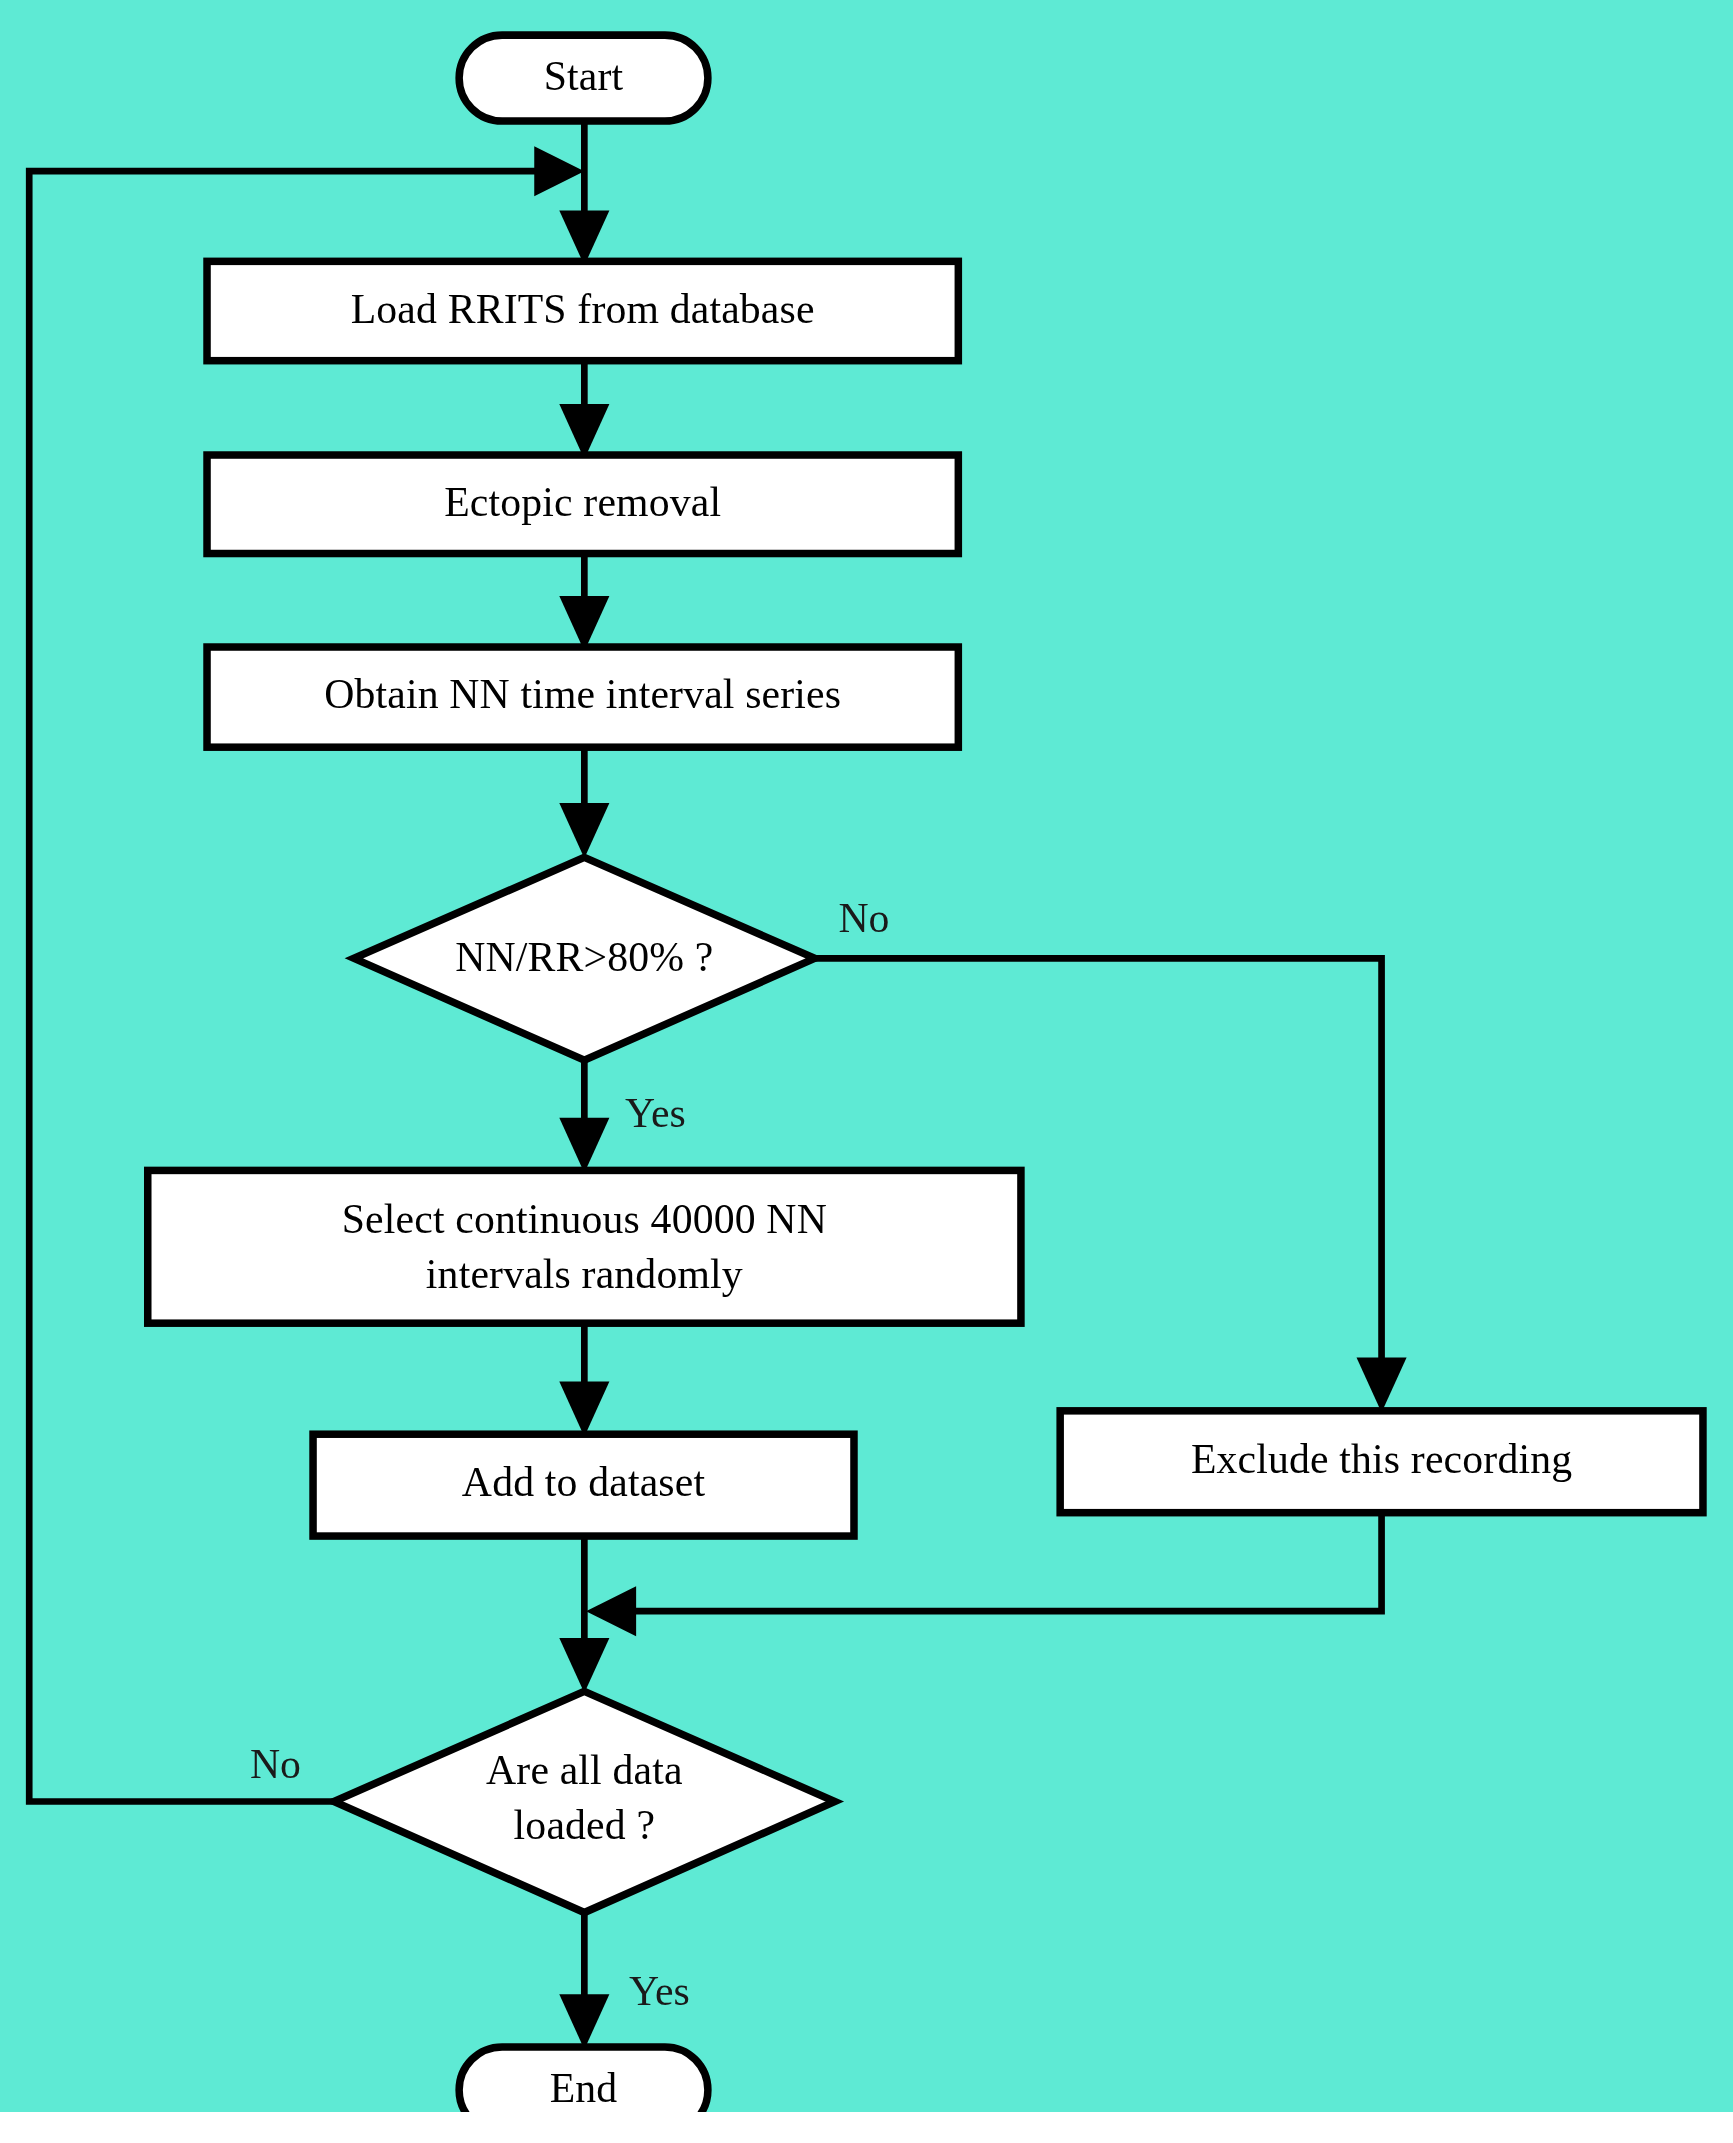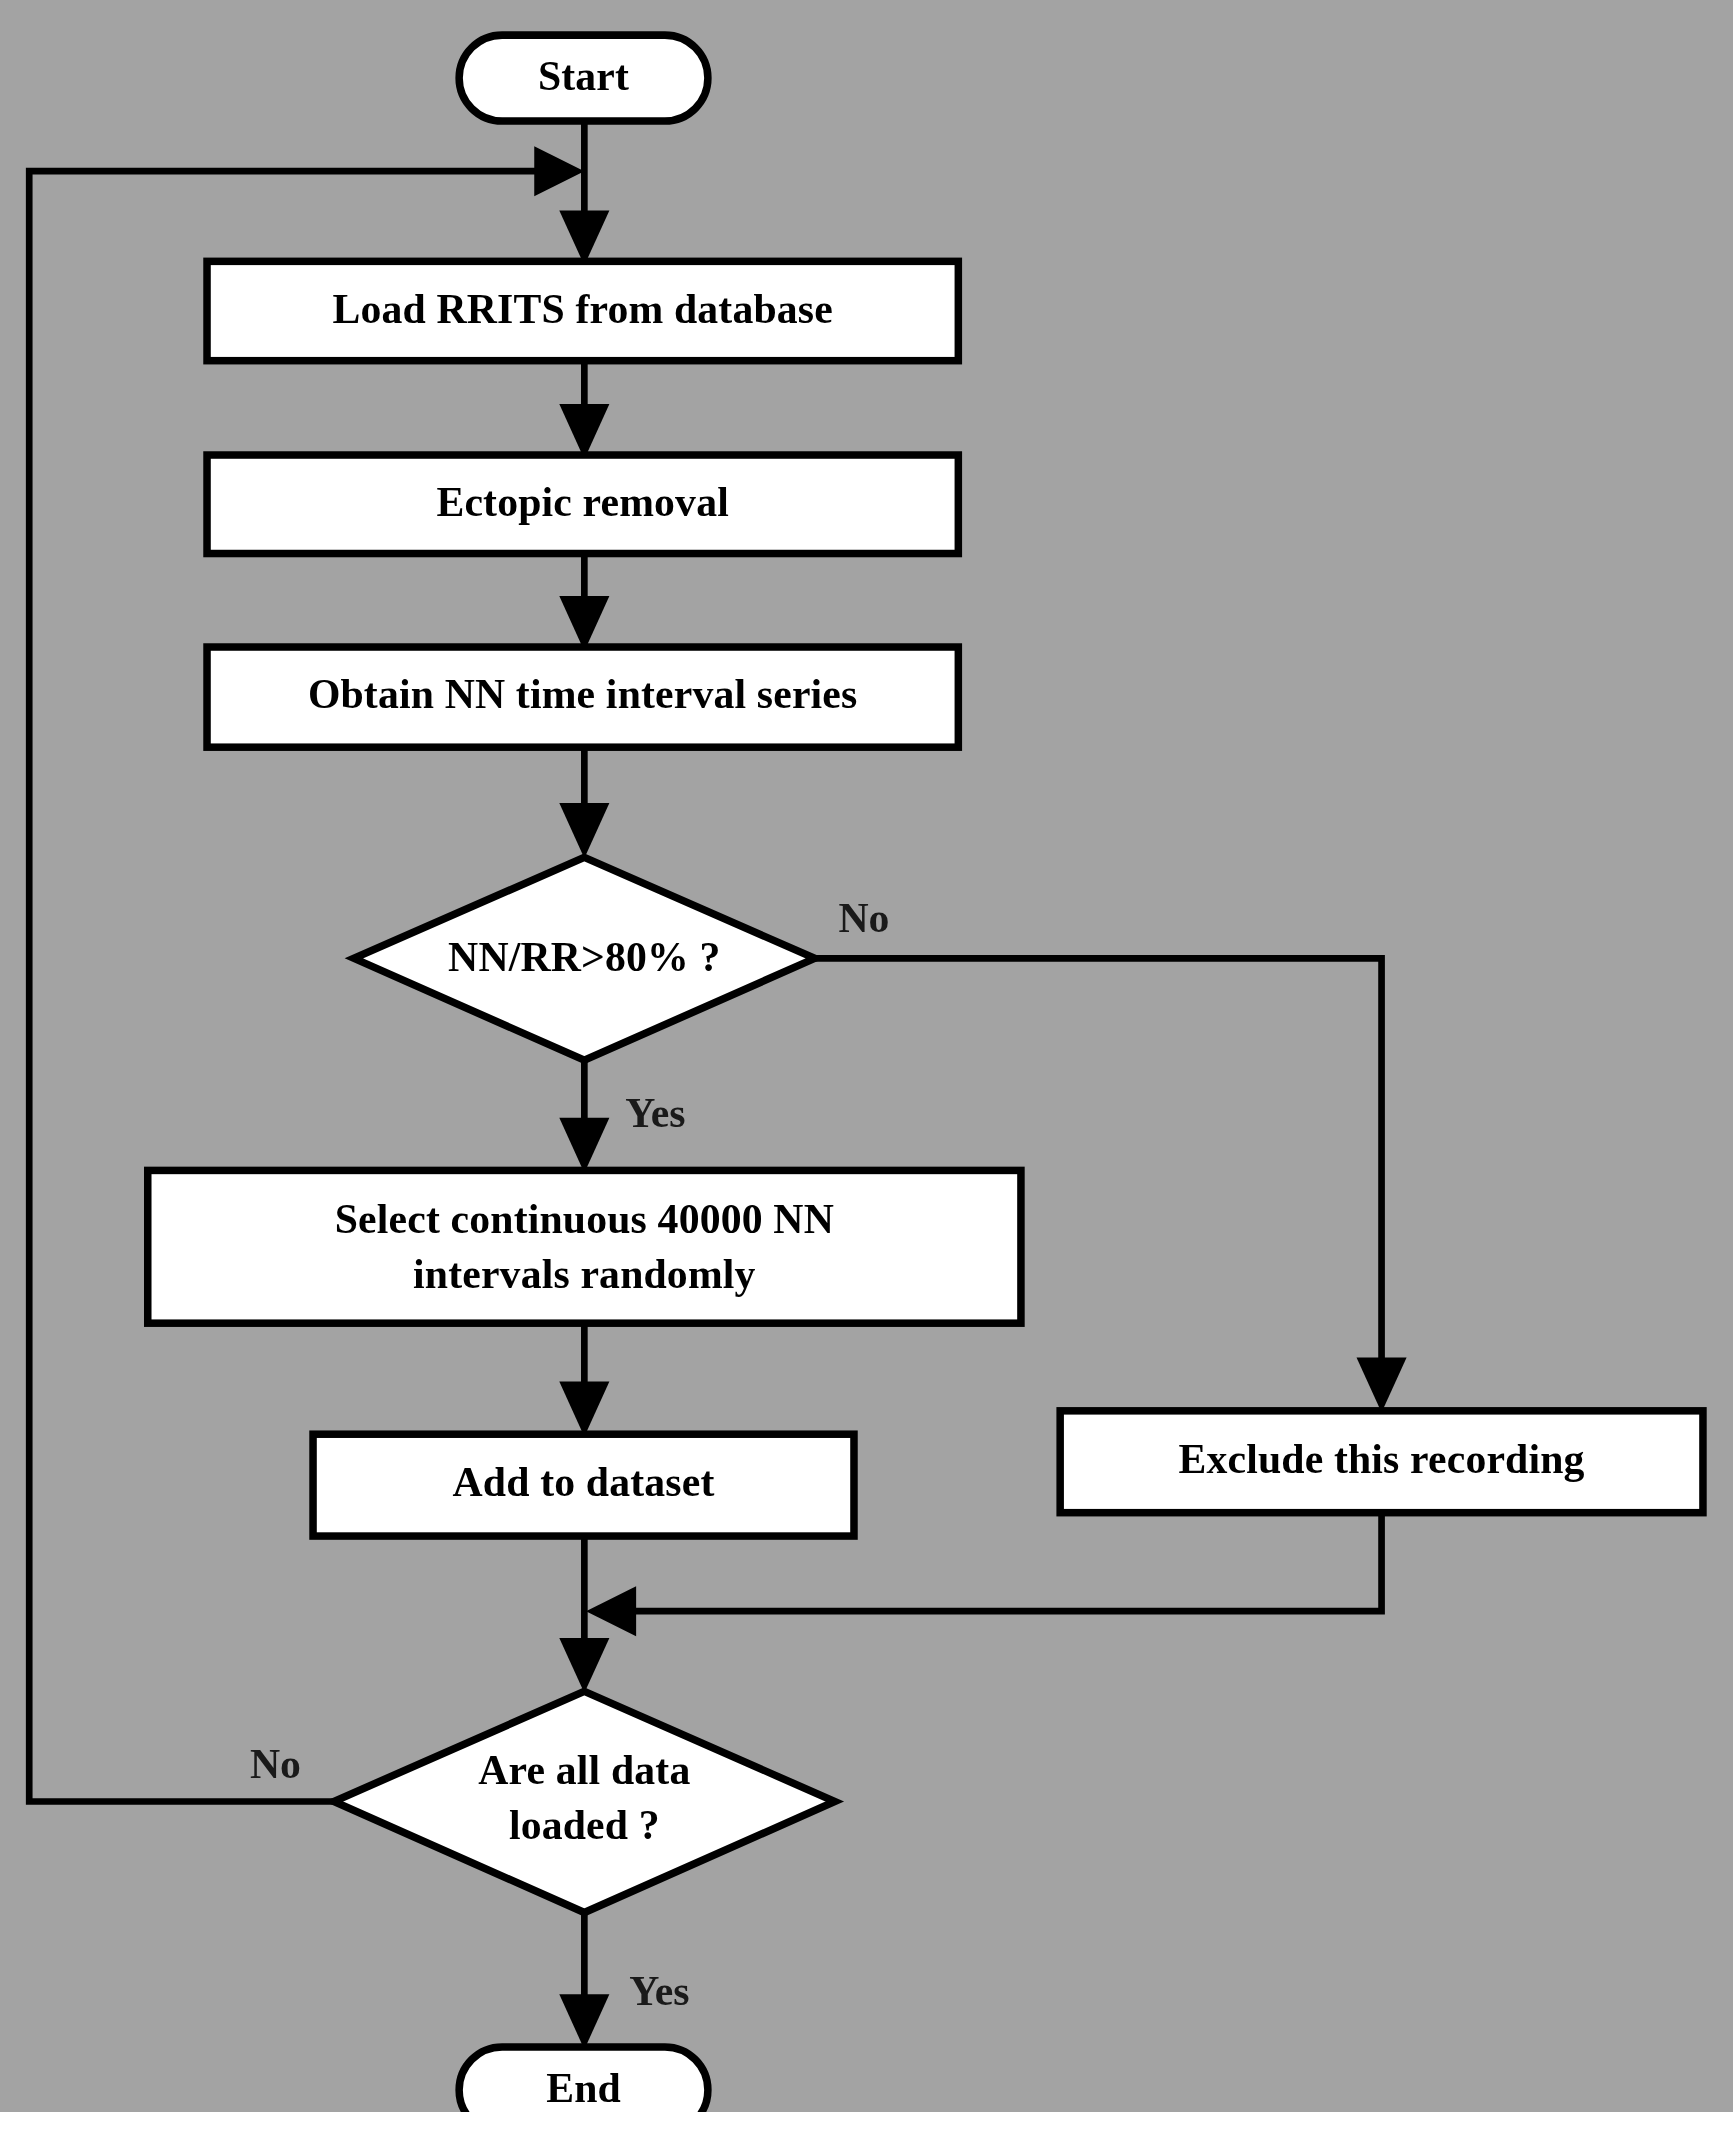--- a/index.html
+++ b/index.html
@@ -8,23 +8,22 @@
     padding: 0;
     background: #ffffff;
   }
   body {
     font-family: "Liberation Serif", "DejaVu Serif", serif;
   }
   #flow-root {
     position: relative;
     width: 1733px;
     height: 2112px;
-    background: #a3a3a3;
+    background: #5eead4;
     overflow: hidden;
-    font-weight: bold;
   }
   #flow-svg {
     position: absolute;
     top: 0;
     left: 0;
     width: 1733px;
     height: 2143px;
   }
   .node-shape {
     fill: #ffffff;

